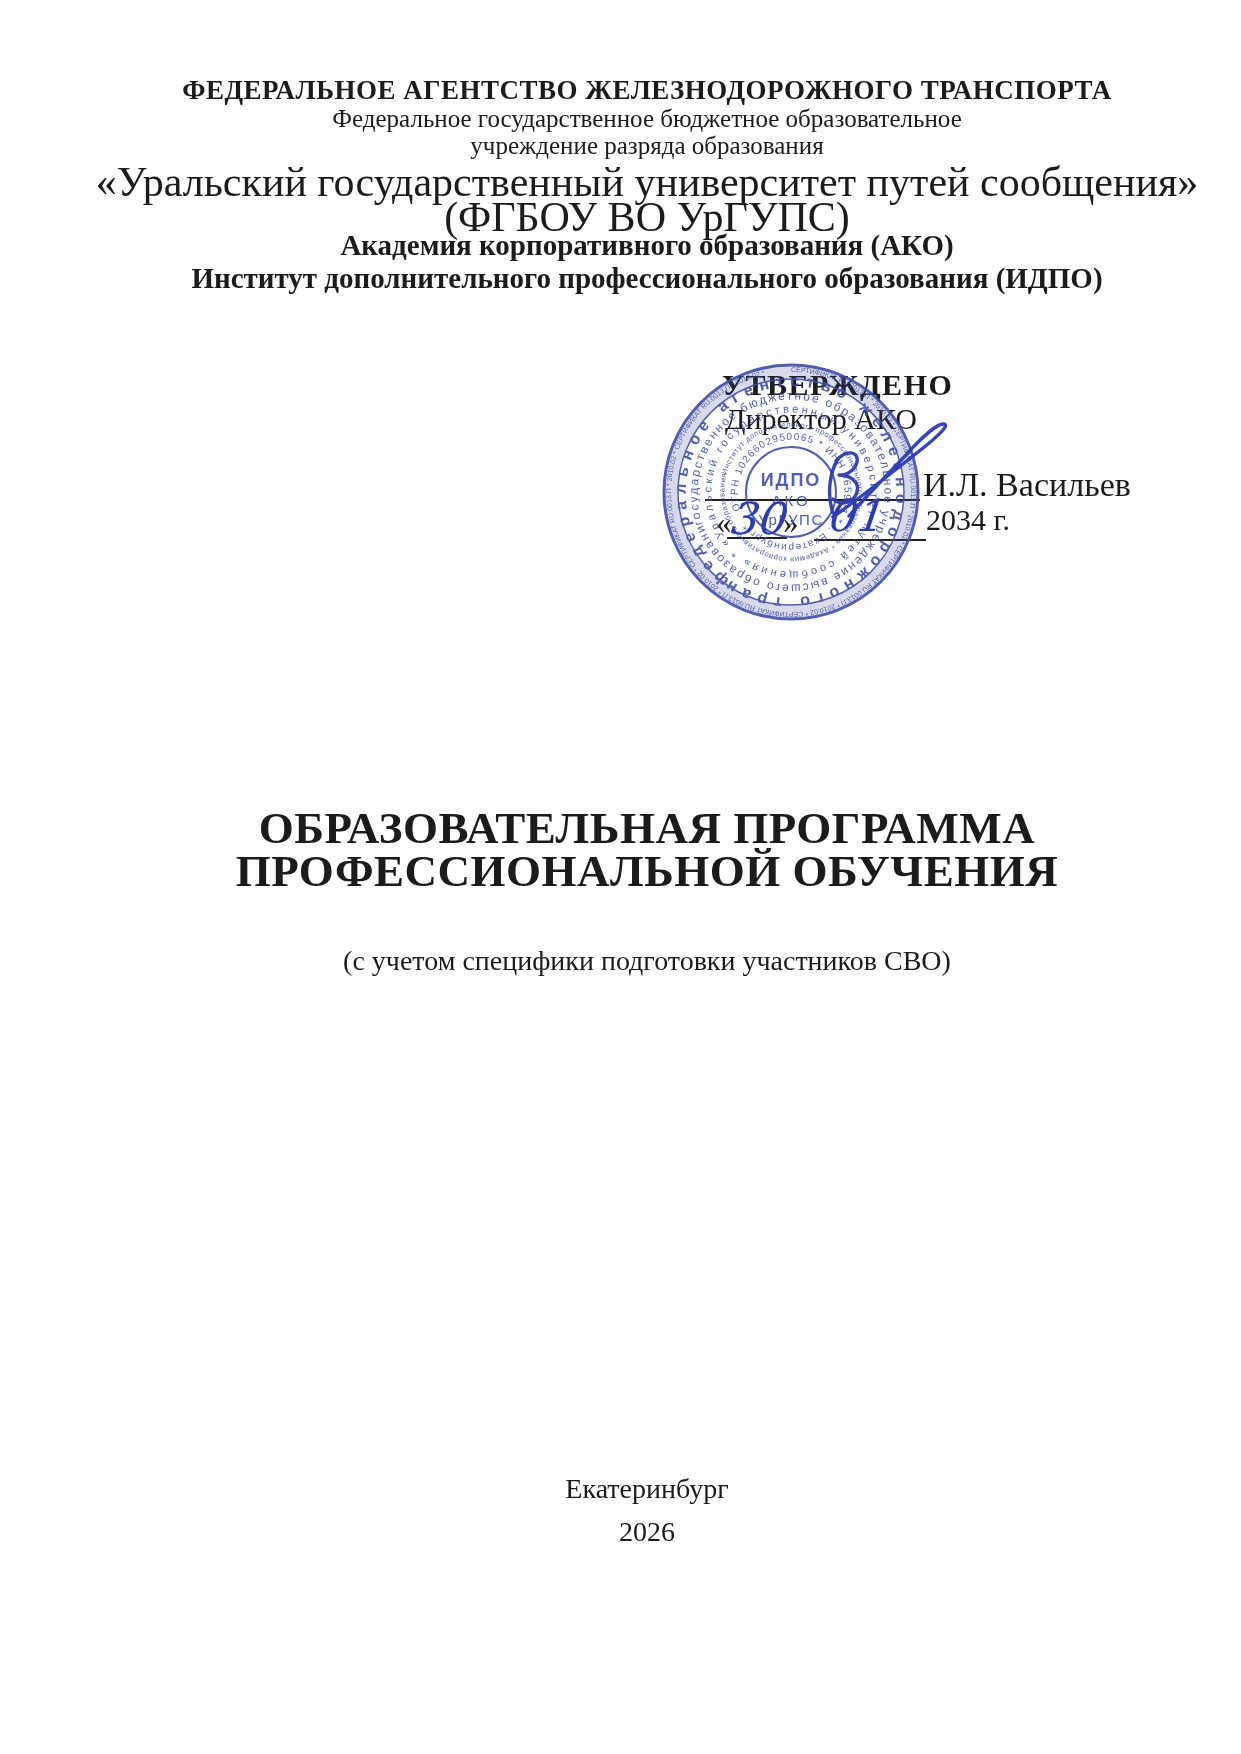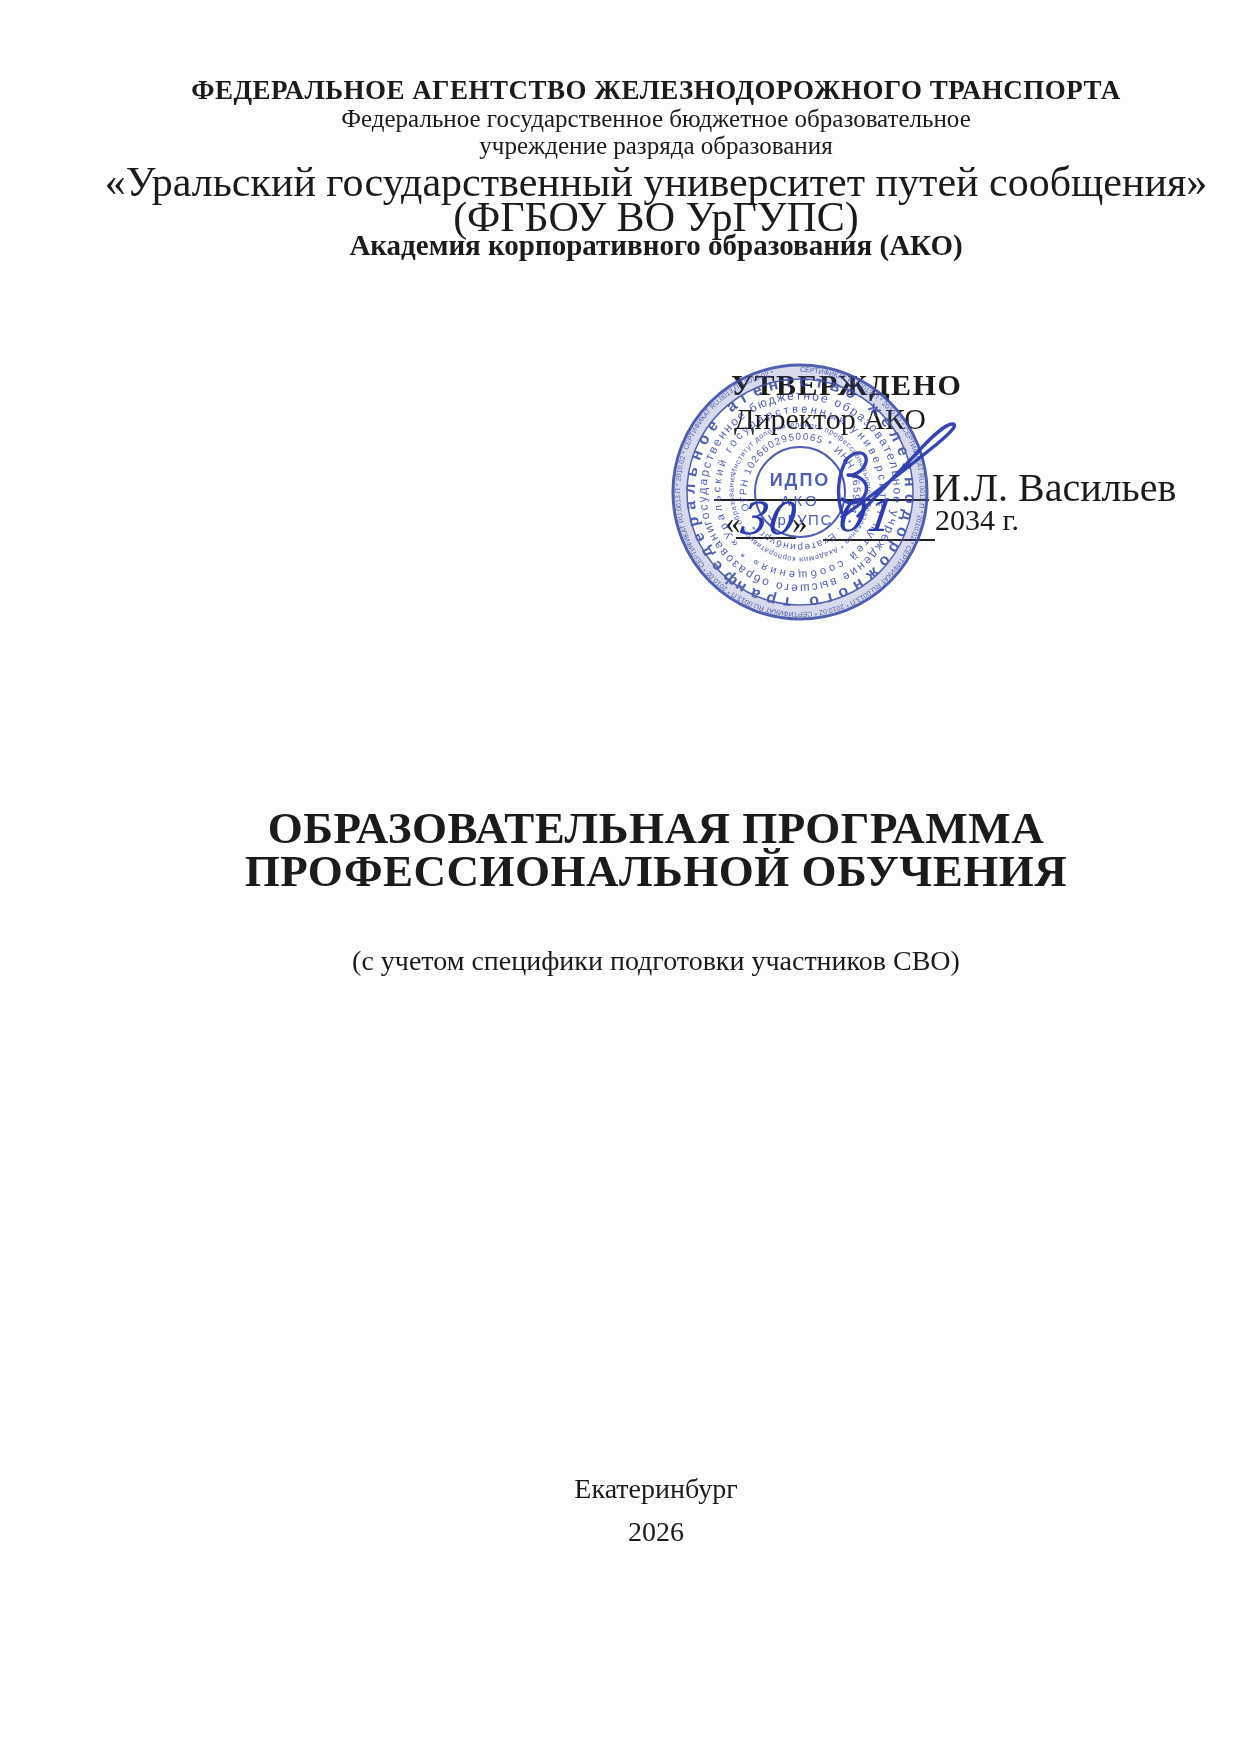--- a/index.html
+++ b/index.html
@@ -2,39 +2,39 @@
 <html><head>
 <meta charset="utf-8">
 <style>
   html,body{margin:0;padding:0;}
   body{
     width:1241px;height:1754px;position:relative;
     background:#fdfdfc;
     font-family:"Liberation Serif","DejaVu Serif",serif;
     color:#1b1b1b;overflow:hidden;
   }
-  .page{position:absolute;left:9px;top:0;width:1119px;height:1754px;}
+  .page{position:absolute;left:0;top:0;width:1119px;height:1754px;}
   
   .cline{
     position:absolute;left:53px;width:1188px;text-align:center;
     white-space:nowrap;line-height:1.05;
   }
   .b{font-weight:bold;}
   .fs27{font-size:27px;letter-spacing:.5px;}
   .fs25{font-size:25px;}
   .fs31{font-size:42px;text-align:center;}
   .fs29{font-size:29px;}
   .fs33{font-size:45px;letter-spacing:.5px;}
   .fs32{font-size:32px;}
   .fs28{font-size:28px;}
   
   .abs{position:absolute;white-space:nowrap;line-height:1;}
   .approved{left:722px;top:370px;font-size:30px;font-weight:bold;letter-spacing:1.5px;z-index:1;}
   .director{left:725px;top:404px;font-size:30px;z-index:1;text-align:right;}
-  .name{left:923px;top:468px;font-size:40px;z-index:1;}
+  .name{left:923px;top:468px;font-size:34px;z-index:1;}
   .year{left:926px;top:505px;font-size:30px;z-index:1;}
   .q-open{left:716px;top:507px;font-size:31px;z-index:2;}
   .q-close{left:783px;top:507px;font-size:31px;z-index:2;}
   .hand{
     font-family:"DejaVu Serif",serif;font-style:italic;
     color:#2c3cb0;z-index:6;transform:skewX(-8deg);
   }
   .hand-day{left:732px;top:497px;font-size:44px;}
   .hand-month{left:830px;top:494px;font-size:44px;}
   .rule{position:absolute;border-top:2px solid #222;height:0;z-index:2;}
@@ -48,20 +48,21 @@
 <body>
 
 <div class="page">
 
   <div class="cline b fs27" style="top:76px">ФЕДЕРАЛЬНОЕ АГЕНТСТВО ЖЕЛЕЗНОДОРОЖНОГО ТРАНСПОРТА</div>
   <div class="cline fs25" style="top:106px">Федеральное государственное бюджетное образовательное</div>
   <div class="cline fs25" style="top:133px">учреждение разряда образования</div>
   <div class="cline fs31" style="top:160px">«Уральский государственный университет путей сообщения»</div>
   <div class="cline fs31" style="top:195px">(ФГБОУ ВО УрГУПС)</div>
   <div class="cline b fs29" style="top:230px">Академия корпоративного образования (АКО)</div>
+  <div class="cline b fs29" style="top:263px">Институт дополнительного профессионального образования (ИДПО)</div>
 
   <div class="abs approved">УТВЕРЖДЕНО</div>
   <div class="abs director">Директор АКО</div>
   <div class="abs name">И.Л. Васильев</div>
   <div class="abs year">2034 г.</div>
 
   <div class="abs rule sig-line"></div>
   <div class="abs q-open">«</div>
   <div class="abs hand hand-day">30</div>
   <div class="abs q-close">»</div>

